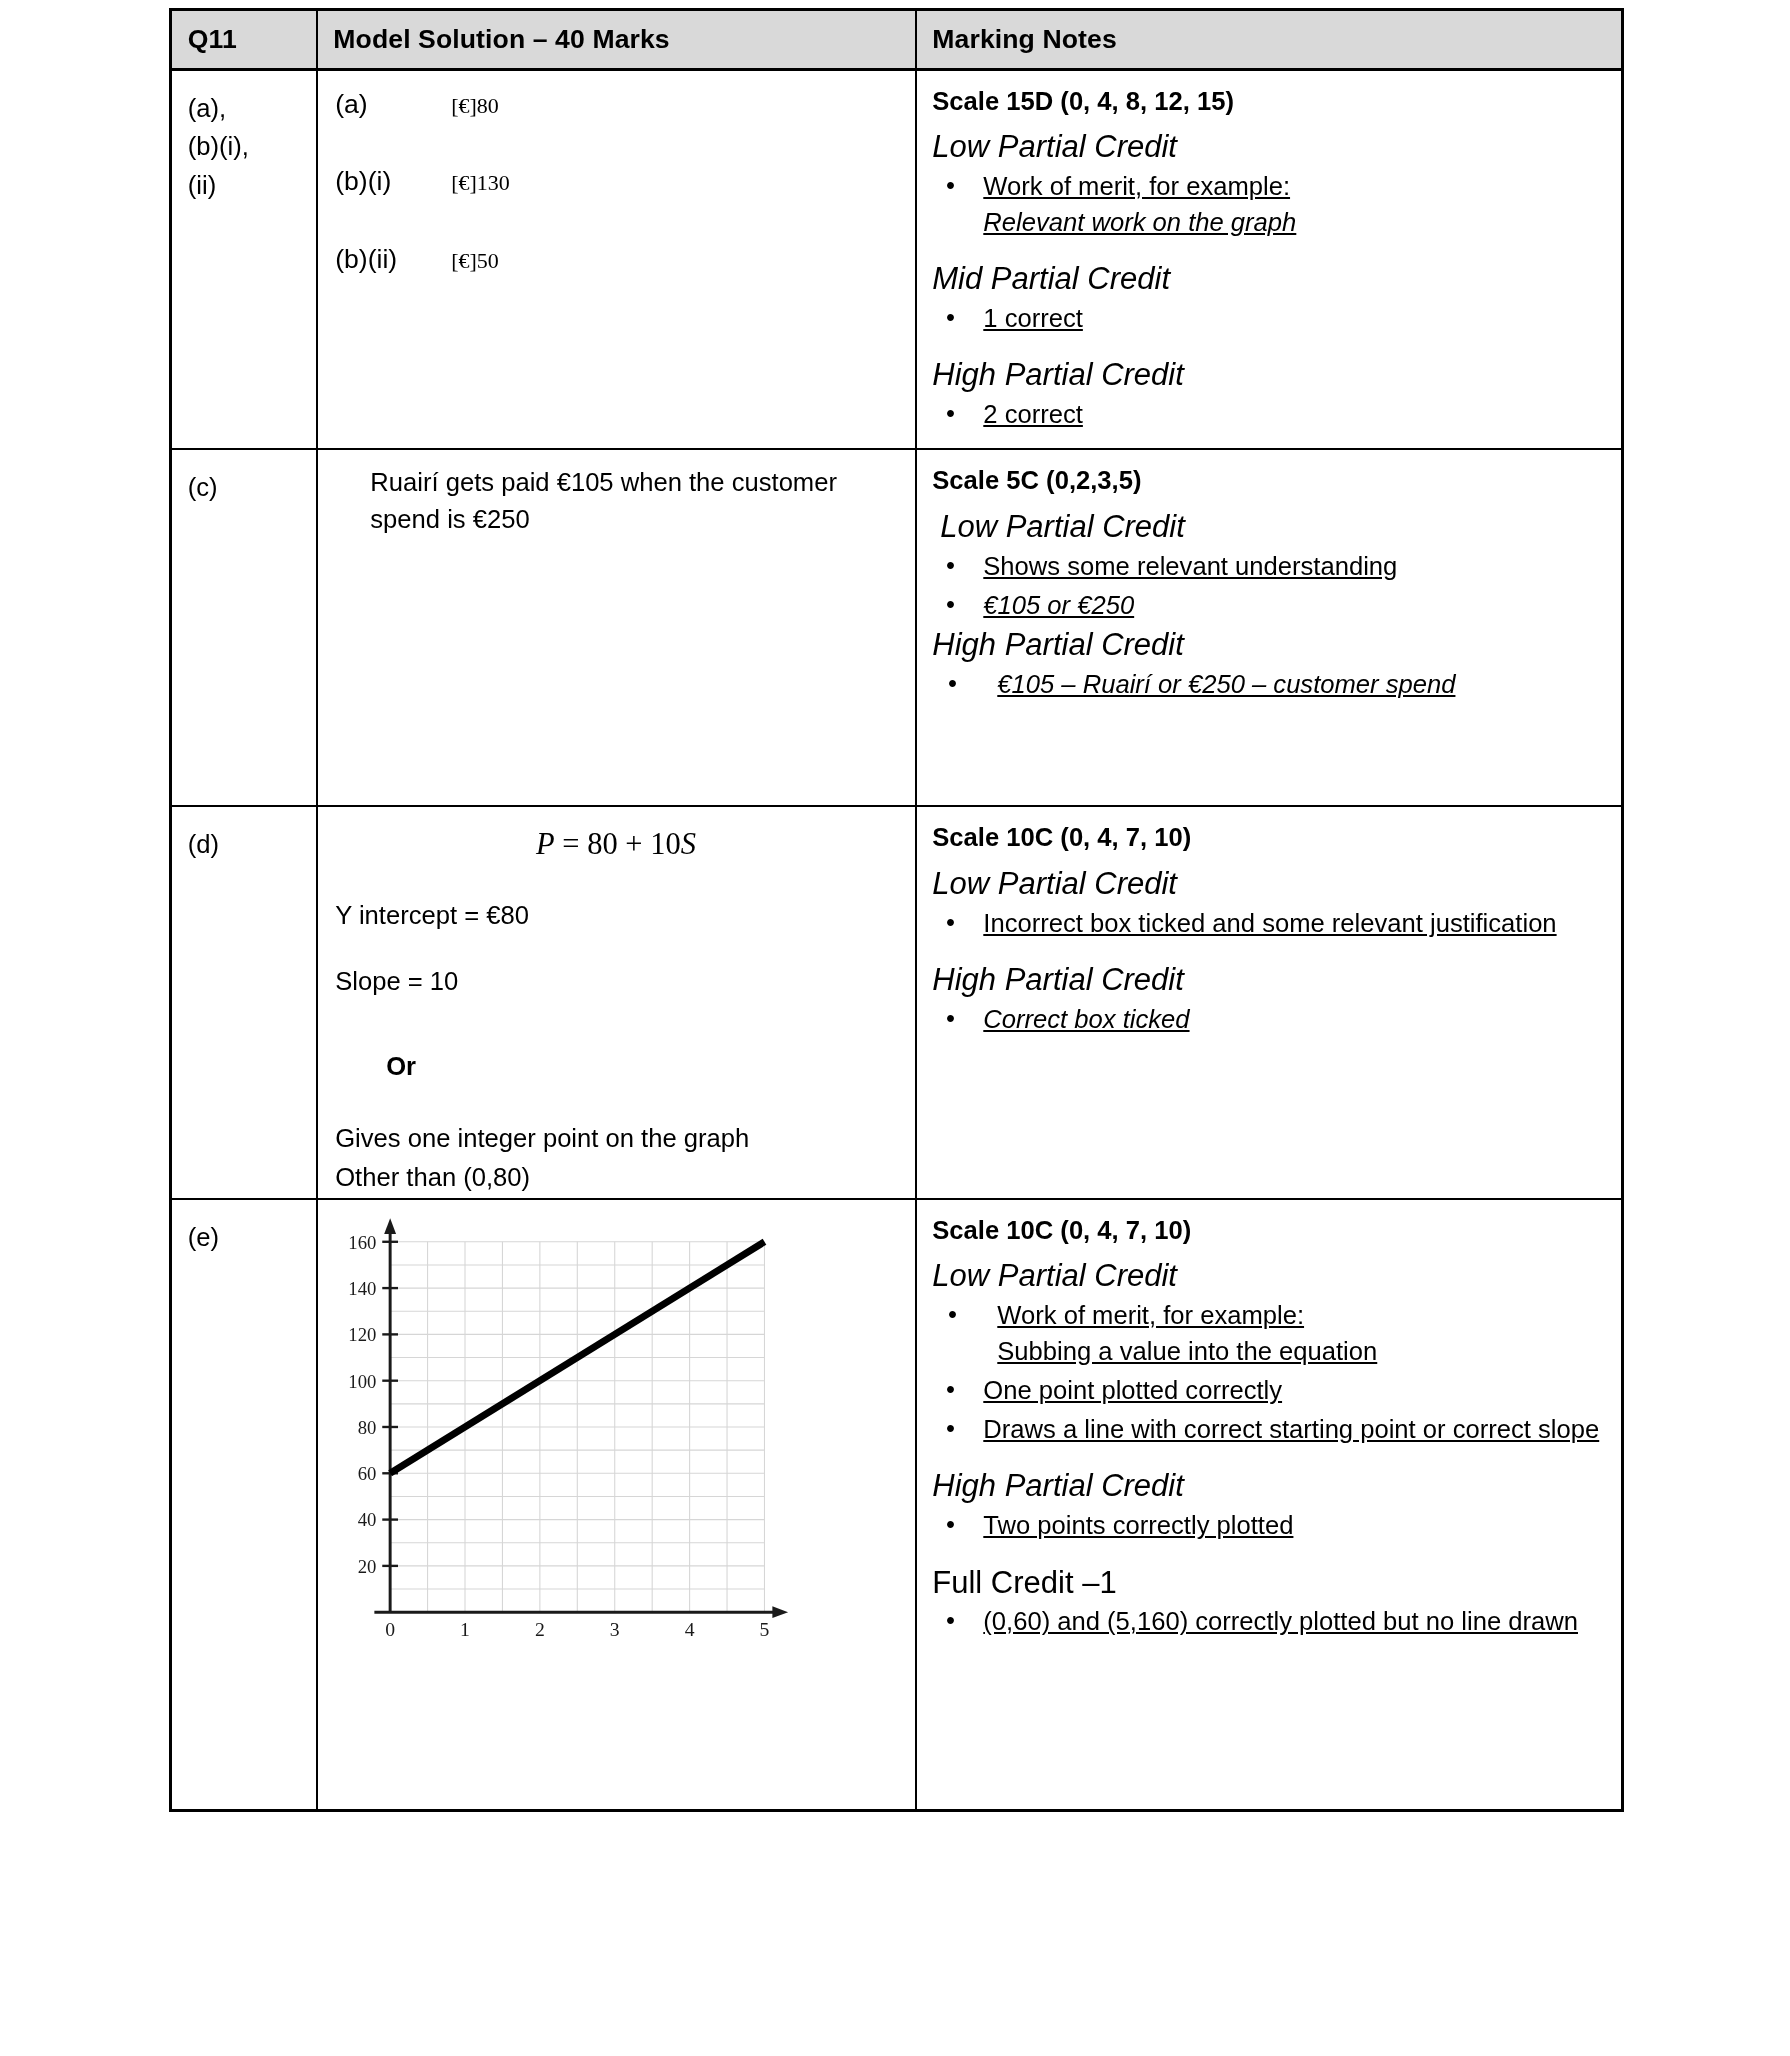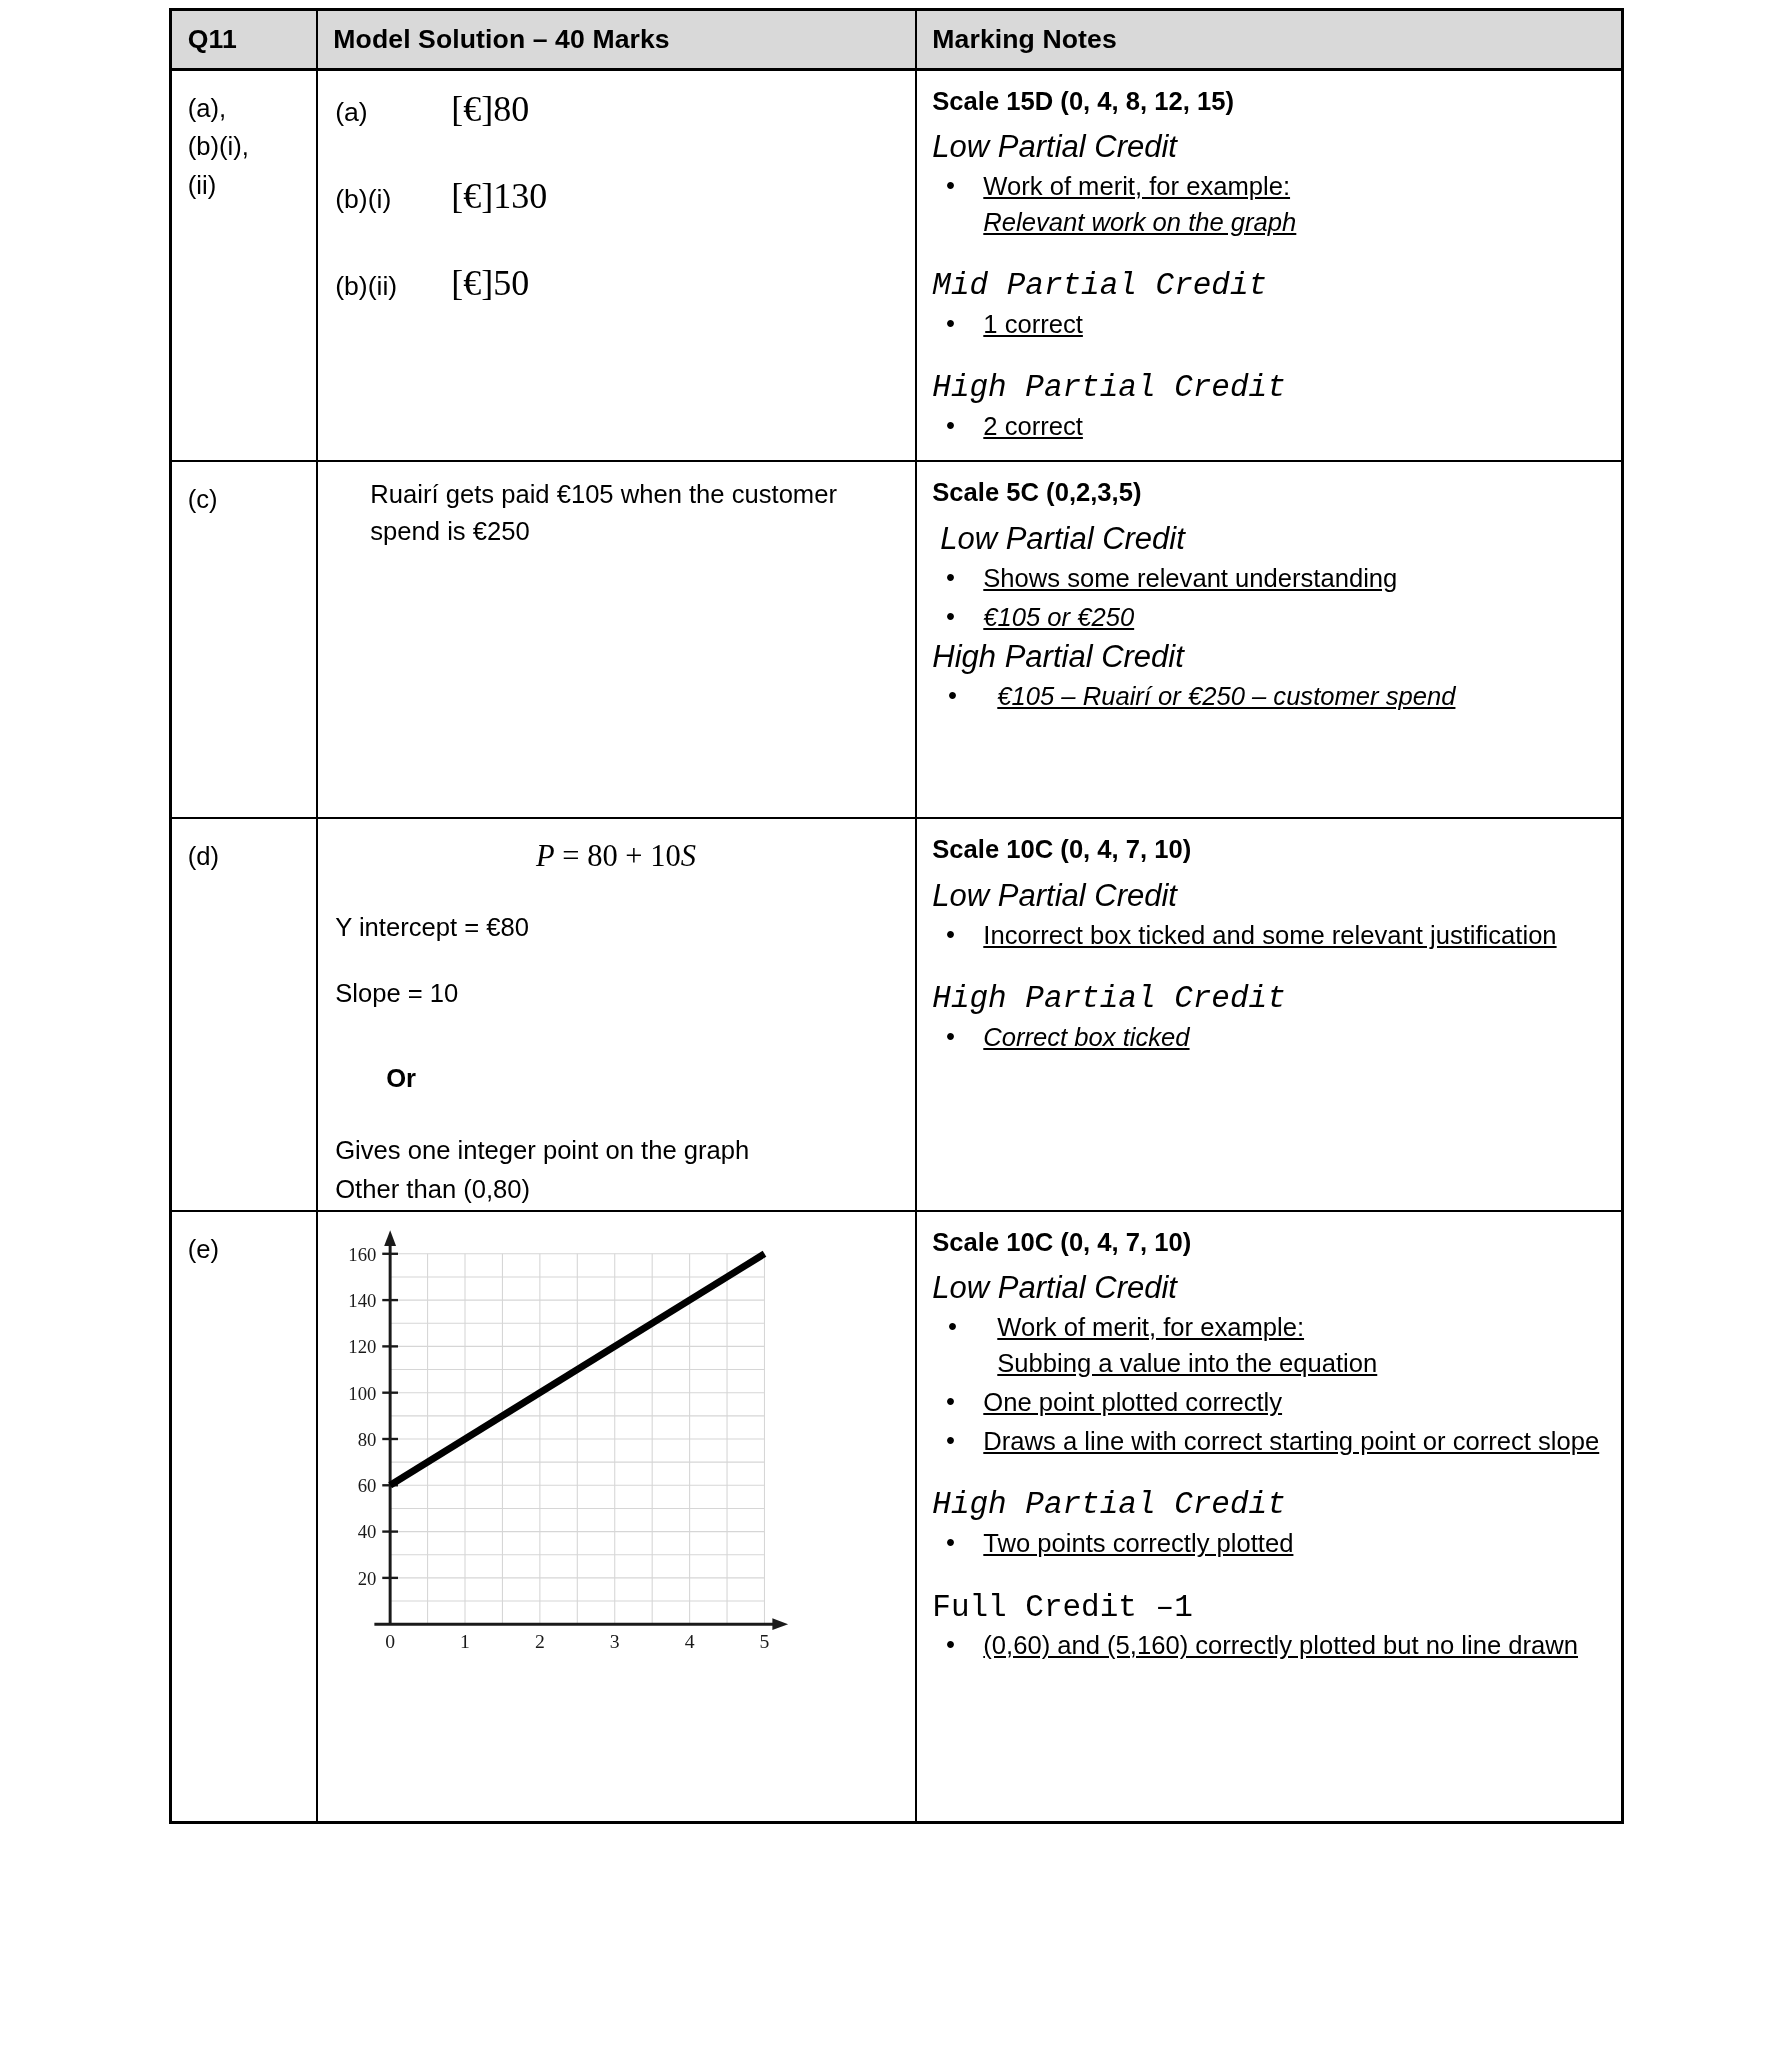--- a/index.html
+++ b/index.html
@@ -82,38 +82,38 @@
     margin-bottom: 51px;
     white-space: nowrap;
   }
   .ans-line:last-child { margin-bottom: 0; }
   .ans-key {
     display: inline-block;
     width: 116px;
   }
   .ans-val {
     font-family: "Liberation Serif", serif;
-    font-size: 36px;
+    font-size: 22px;
   }
 
   
   .notes { padding: 15.8px 13.8px 11.8px 15.8px; }
   .scale-line {
     font-size: 25.6px;
     font-weight: bold;
     margin-bottom: 13.8px;
   }
   .credit-head {
     font-size: 31px;
     font-style: italic;
     margin: 0 0 3.9px 0;
   }
   .credit-head.indent { padding-left: 7.9px; }
   .credit-head.plain { font-style: normal; }
-  .gap-above { margin-top: 28px; font-family: Liberation Mono, monospace; }
+  .gap-above { margin-top: 21px; }
   ul.bullets {
     list-style: none;
     margin: 0 0 0 0;
     padding: 0;
   }
   ul.bullets li {
     position: relative;
     font-size: 25.6px;
     line-height: 1.38;
     padding-left: 51px;

